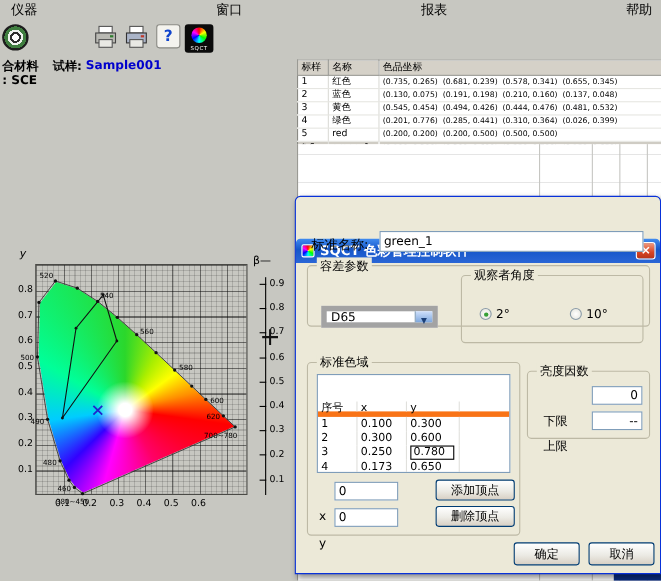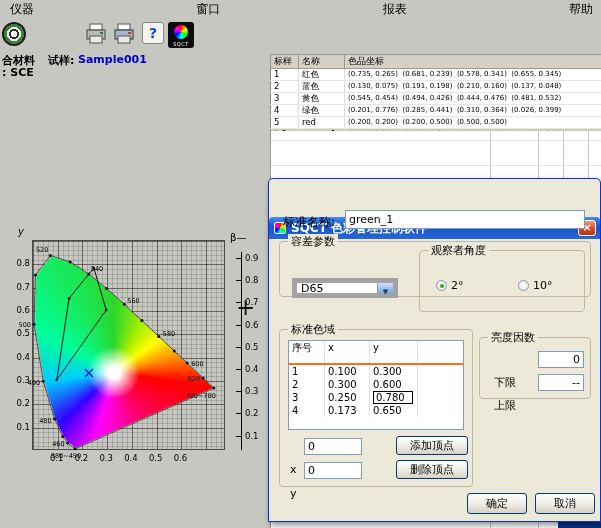--- a/index.html
+++ b/index.html
@@ -95,21 +95,21 @@
   .combo { position:absolute; height:20px; background:#fff; border:5px solid #a3a3a3; display:flex; align-items:center; }
   .combo-val { flex:1; padding:0 4px; font-size:11px; }
   .combo-arrow { width:16px; height:100%; background:linear-gradient(#cfe0fb,#7da7dd); border-left:1px solid #7f9db9;
      color:#1b3f77; font-size:7px; text-align:center; line-height:18px; }
   .radio { position:absolute; display:flex; align-items:center; gap:4px; font-size:11px; }
   .rb { width:11px; height:11px; border-radius:50%; border:1px solid #8a9ba8; background:radial-gradient(#fff,#e2e2da); position:relative; }
   .rb.checked::after { content:""; position:absolute; left:2.5px; top:2.5px; width:4px; height:4px; border-radius:50%; background:#37a037; }
   .vtx-table { position:absolute; left:8px; top:10px; width:176px; height:90px; background:#fff; border:1px solid #7f9db9;
      font-size:10px; overflow:hidden; }
   .vtx-row { display:flex; height:13px; line-height:13px; }
-  .vtx-row.head { height:24px; line-height:14px; border-bottom:2px solid #f97316; }
+  .vtx-row.head { height:14px; line-height:14px; border-bottom:5px solid #f97316;margin-top:24px; }
   .vc { border-right:1px solid #e0e0dc; padding:0 3px; overflow:visible; white-space:nowrap; }
   .c-seq{width:36px;} .c-x{width:45px;} .c-y{width:48px;}
   .editbox { display:inline-block; border:1px solid #000; background:#fff; line-height:11px; padding:0 2px; min-width:40px; }
   .btn { position:absolute; height:21px; background:linear-gradient(#ffffff,#ecebe5 55%,#d8d0c4); border:1px solid #003c74;
      border-radius:3px; font-size:11px; font-family:"DejaVu Sans","Liberation Sans",sans-serif; }
 </style>
 </head>
 <body>
 
 <div class="app">

